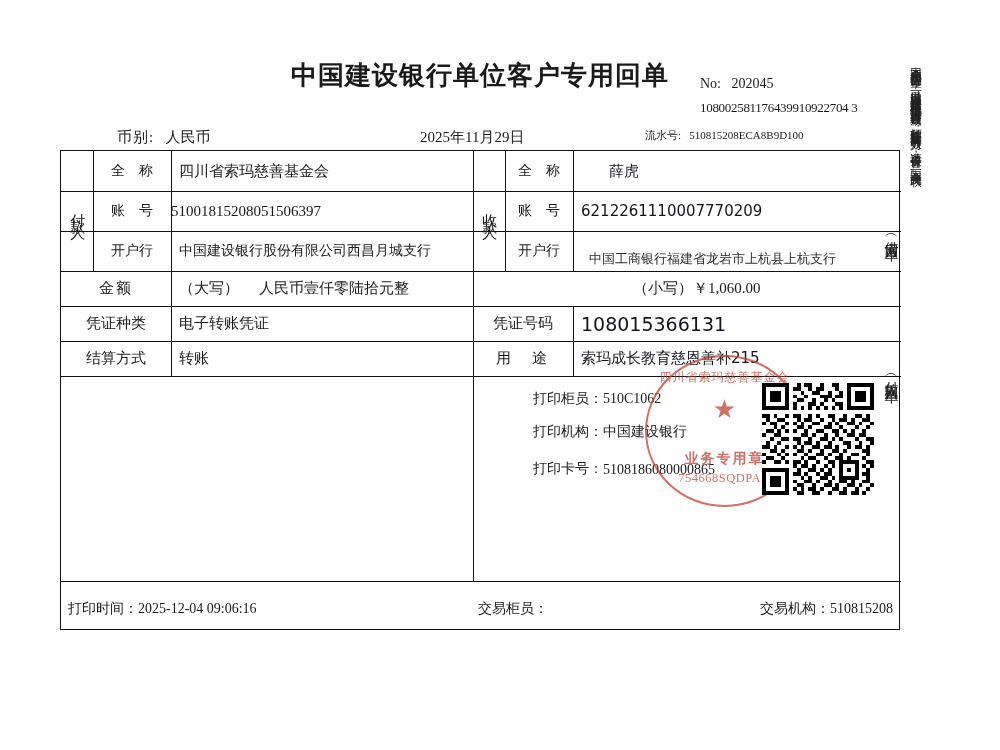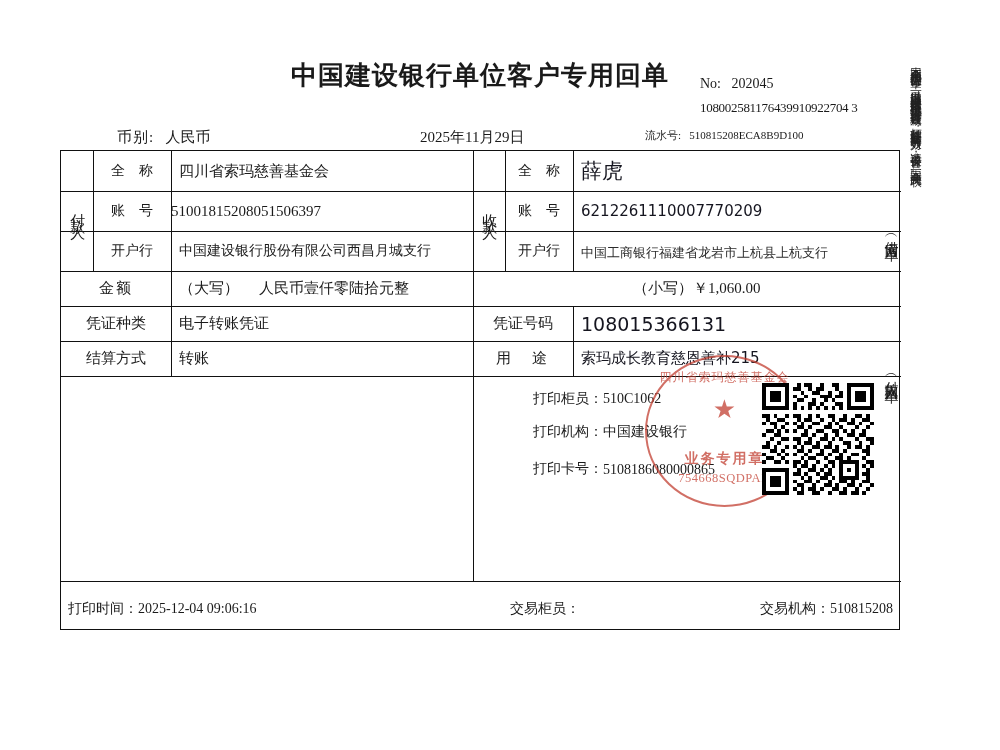--- a/index.html
+++ b/index.html
@@ -172,21 +172,20 @@
     top: 600px;
     font-size: 14px;
     white-space: nowrap;
   }
   .foot-teller {
     position: absolute;
     left: 478px;
     top: 600px;
     font-size: 14px;
     white-space: nowrap;
-    margin-left: 32px;
   }
   .foot-org {
     position: absolute;
     left: 760px;
     top: 600px;
     font-size: 14px;
     white-space: nowrap;
   }
 
   
@@ -315,27 +314,27 @@
     <div class="cell" style="left:110px; top:40px; width:300px; height:40px; padding-left:0; font-size:15px;">51001815208051506397</div>
 
     <div class="cell center" style="left:32px; top:80px; width:78px; height:40px;">开户行</div>
     <div class="cell" style="left:110px; top:80px; width:300px; height:40px; padding-left:8px; font-size:14px;">中国建设银行股份有限公司西昌月城支行</div>
 
     <div class="vlabel" style="left:412px; top:0; height:120px;">
       <span style="writing-mode:vertical-rl; text-orientation:upright; letter-spacing:6px;">收款人</span>
     </div>
 
     <div class="cell center" style="left:444px; top:0; width:68px; height:40px;">全　称</div>
-    <div class="cell handwrite" style="left:512px; top:0; width:326px; height:40px; padding-left:8px; font-size:21px;">薛虎</div>
+    <div class="cell handwrite" style="left:540px; top:0; width:326px; height:40px; padding-left:8px; font-size:15px;">薛虎</div>
 
     <div class="cell center" style="left:444px; top:40px; width:68px; height:40px;">账　号</div>
     <div class="cell handwrite" style="left:512px; top:40px; width:326px; height:40px; padding-left:8px; font-size:15px;">6212261110007770209</div>
 
     <div class="cell center" style="left:444px; top:80px; width:68px; height:40px;">开户行</div>
-    <div class="cell handwrite faint" style="left:512px; top:82px; width:326px; height:40px; padding-left:8px; font-size:13px;">中国工商银行福建省龙岩市上杭县上杭支行</div>
+    <div class="cell handwrite faint" style="left:512px; top:88px; width:326px; height:40px; padding-left:16px; font-size:13px;">中国工商银行福建省龙岩市上杭县上杭支行</div>
 
     <div class="cell center" style="left:0; top:120px; width:110px; height:35px; font-size:15px; letter-spacing:2px;">金额</div>
     <div class="cell" style="left:110px; top:120px; width:302px; height:35px; padding-left:8px; font-size:15px;gap:20px;">
       <span>（大写）</span>
         <span>人民币壹仟零陆拾元整</span>
     </div>
     <div class="cell" style="left:412px; top:120px; width:426px; height:35px; padding-left:160px; font-size:15px;">
       <span>（小写）</span>
         <span>￥1,060.00</span>
     </div>

